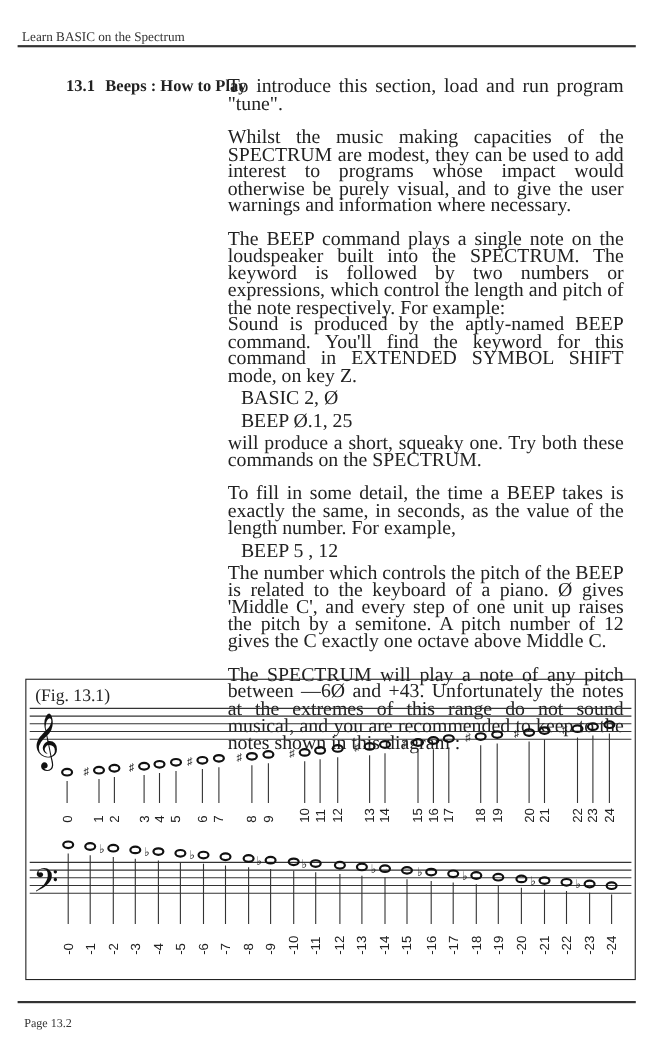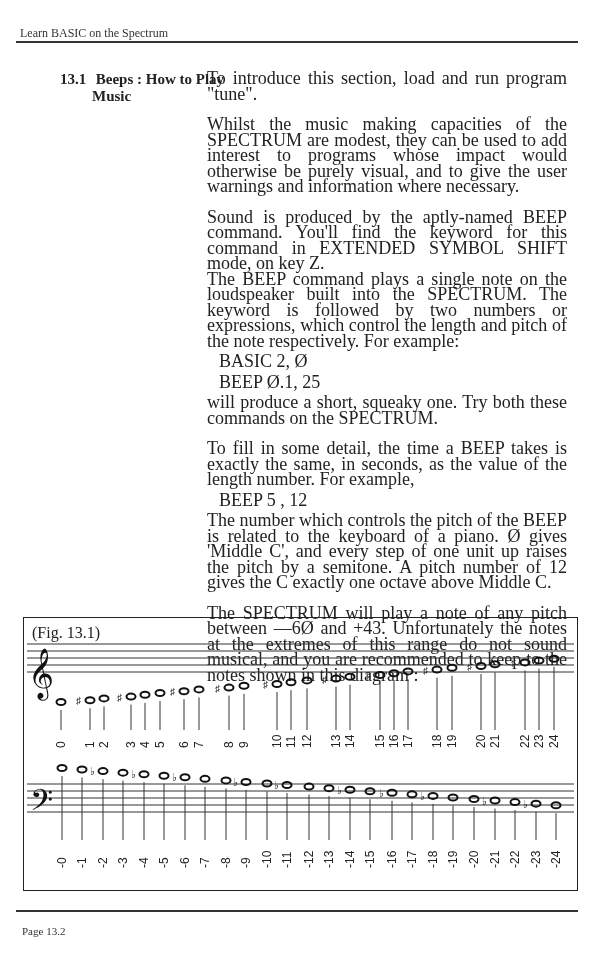--- a/index.html
+++ b/index.html
@@ -21,30 +21,29 @@
 </style>
 </head>
 <body>
 
 <div class="running-head">Learn BASIC on the Spectrum</div>
 <div class="rule" style="top:41px"></div>
 
 <div class="section-title">
   <span class="num">13.1</span>
   <span>Beeps : How to Play</span>
-  <span class="l2">Music</span>
 </div>
 
 <div class="body">
   <p>To introduce this section, load and run program "tune".</p>
   <div class="gap"></div>
   <p>Whilst the music making capacities of the SPECTRUM are modest, they can be used to add interest to programs whose impact would otherwise be purely visual, and to give the user warnings and information where necessary.</p>
   <div class="gap"></div>
+  <p>The BEEP command plays a single note on the loudspeaker built into the SPECTRUM. The keyword is followed by two numbers or expressions, which control the length and pitch of the note respectively. For example:</p>
   <p>Sound is produced by the aptly-named BEEP command. You'll find the keyword for this command in EXTENDED SYMBOL SHIFT mode, on key Z.</p>
-  <p>The BEEP command plays a single note on the loudspeaker built into the SPECTRUM. The keyword is followed by two numbers or expressions, which control the length and pitch of the note respectively. For example:</p>
   <p class="code">BASIC 2, Ø</p>
   <p class="code">BEEP Ø.1, 25</p>
   <p>will produce a short, squeaky one. Try both these commands on the SPECTRUM.</p>
   <div class="gap"></div>
   <p>To fill in some detail, the time a BEEP takes is exactly the same, in seconds, as the value of the length number. For example,</p>
   <p class="code">BEEP 5 , 12</p>
   <p>The number which controls the pitch of the BEEP is related to the keyboard of a piano. Ø gives 'Middle C', and every step of one unit up raises the pitch by a semitone. A pitch number of 12 gives the C exactly one octave above Middle C.</p>
   <div class="gap"></div>
   <p>The SPECTRUM will play a note of any pitch between —6Ø and +43. Unfortunately the notes at the extremes of this range do not sound musical, and you are recommended to keep to the notes shown in this diagram :</p>
 </div>

